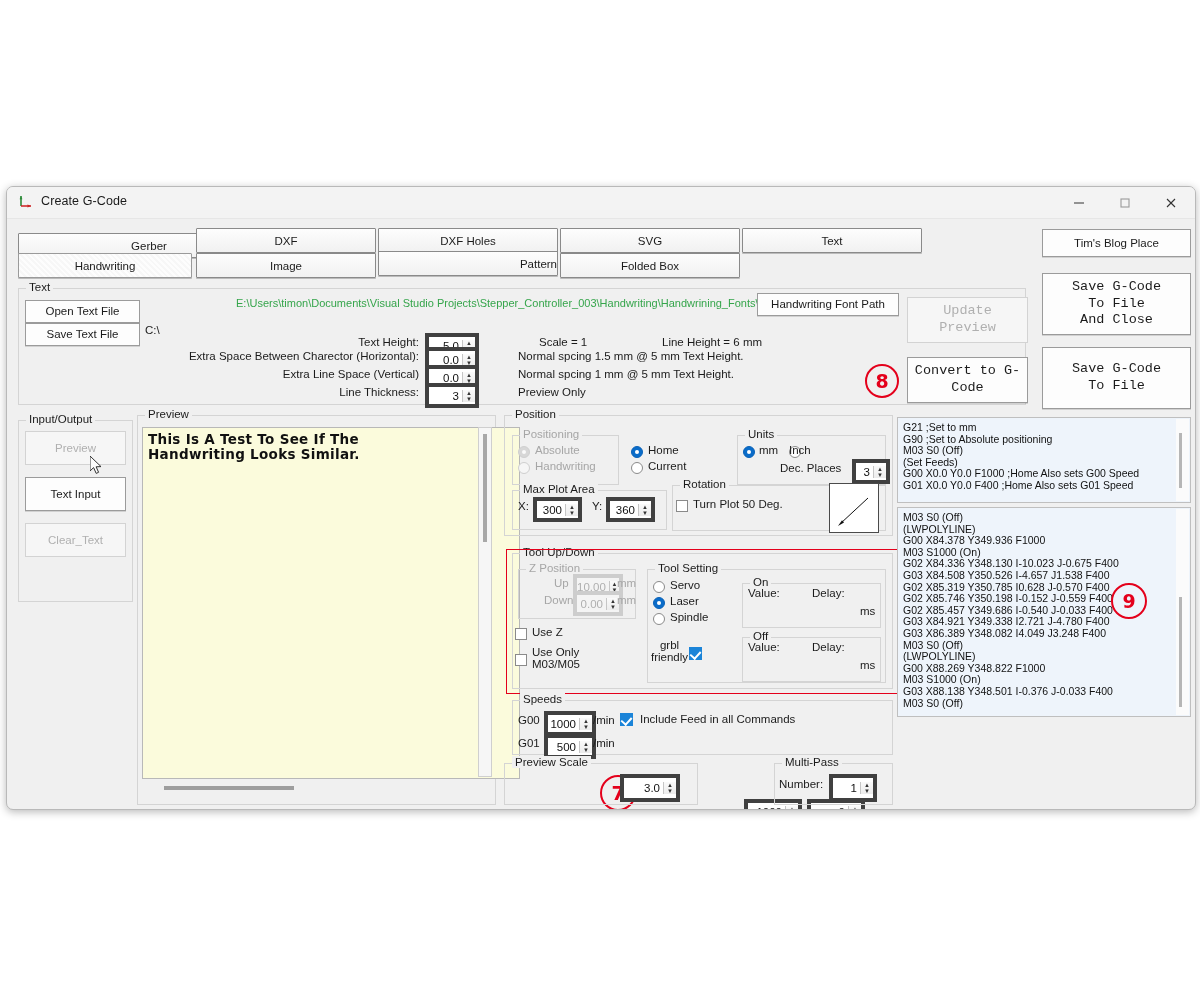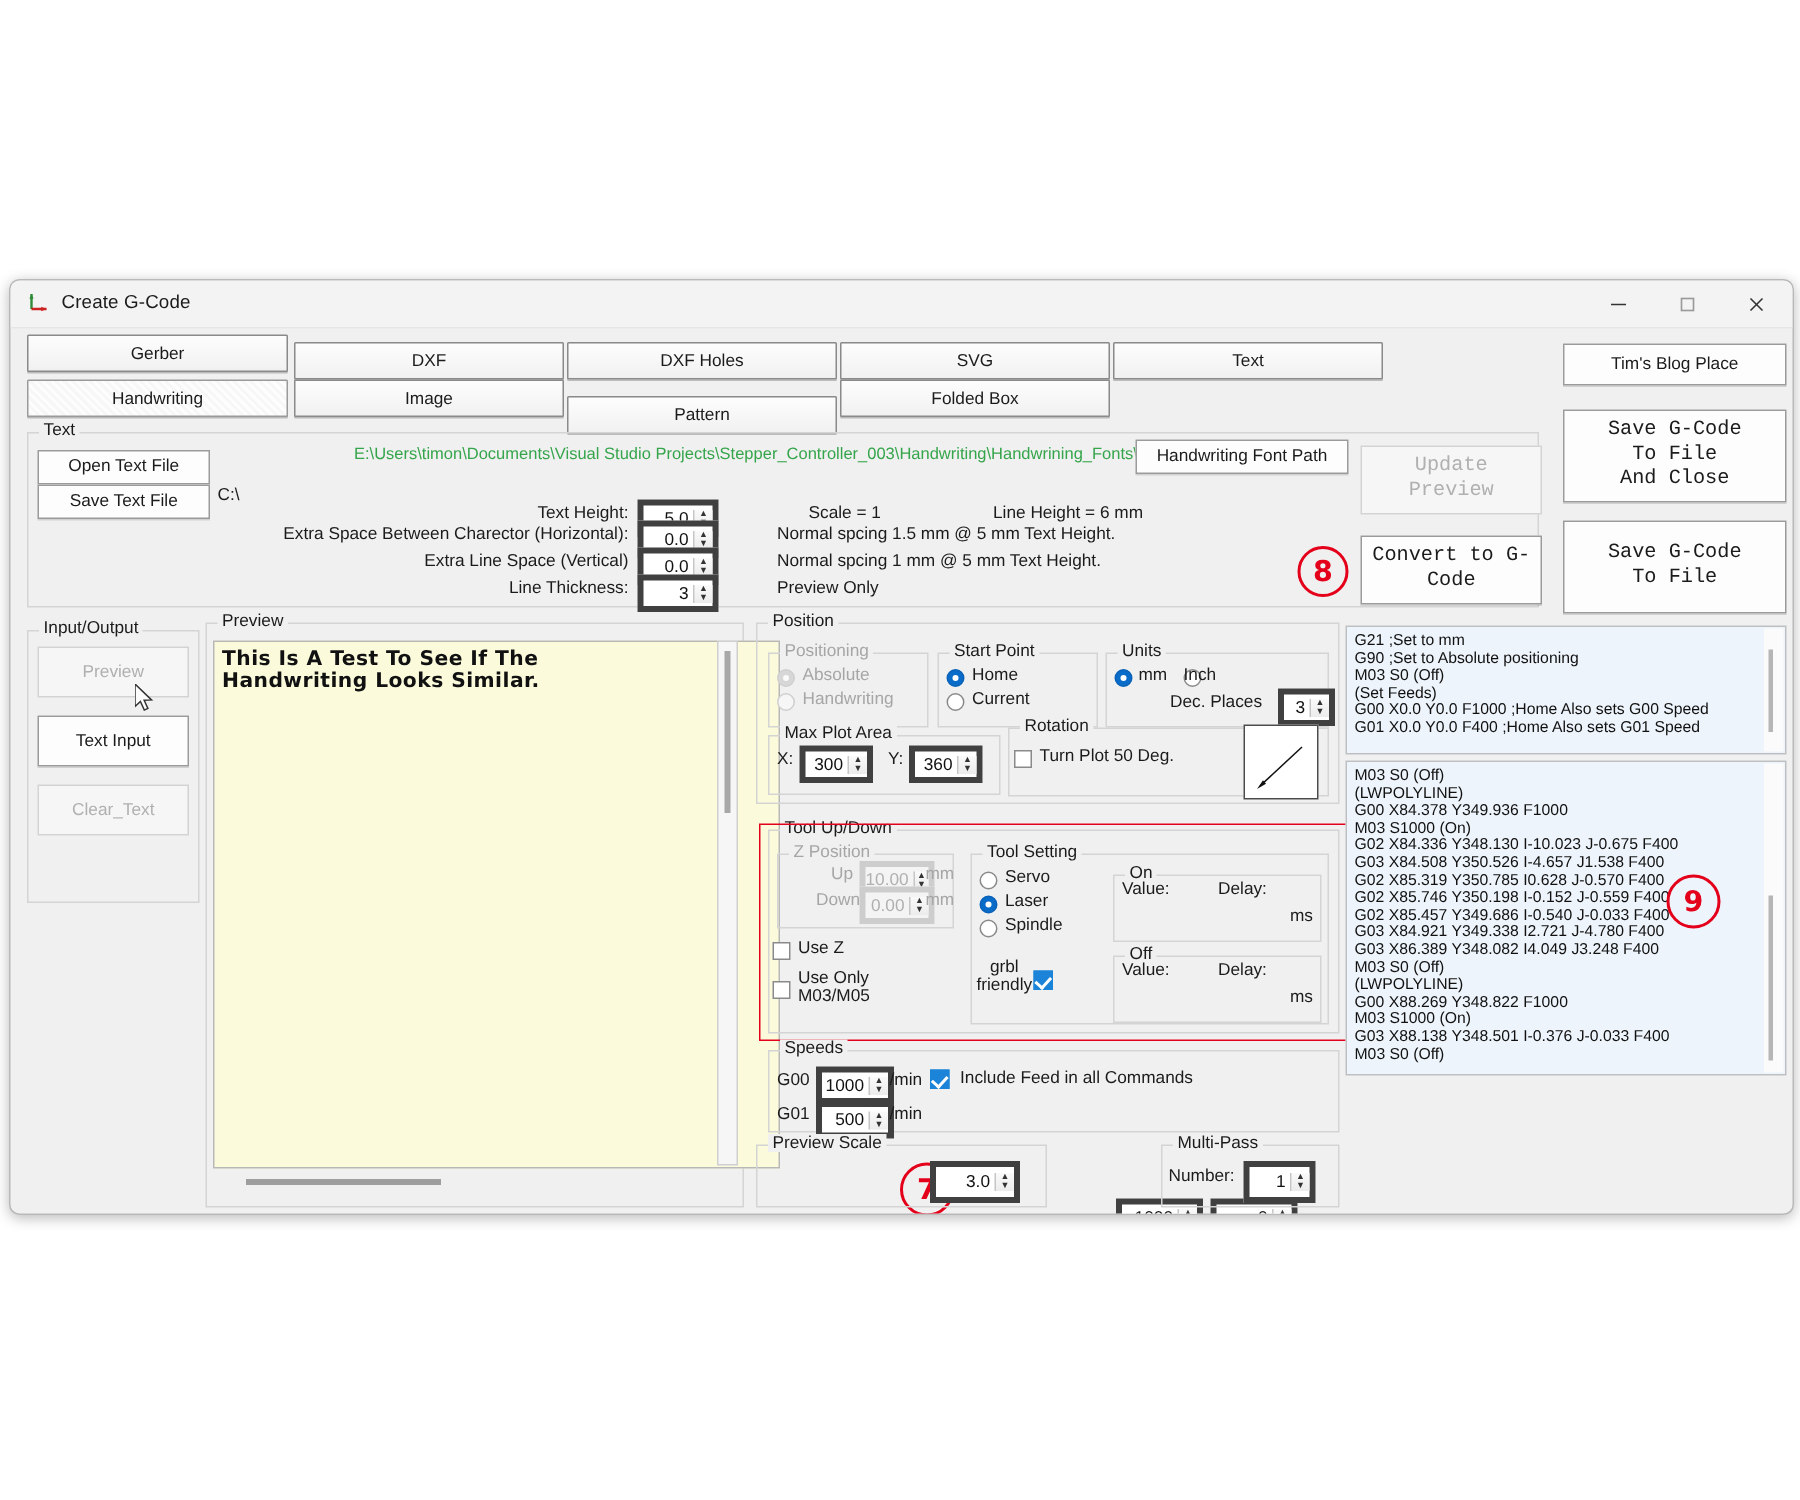--- a/index.html
+++ b/index.html
@@ -138,21 +138,21 @@
         </svg>
     </div>
     <div class="wc wc-close">
       <svg width="12" height="12" viewBox="0 0 12 12">
           <line x1="2" y1="2" x2="10" y2="10" stroke="#333" stroke-width="1.1"></line>
           <line x1="10" y1="2" x2="2" y2="10" stroke="#333" stroke-width="1.1"></line>
         </svg>
     </div>
   </div>
 
-  <div class="tabbtn" style="left:11px;top:36px;width:172px;">
+  <div class="tabbtn" style="left:11px;top:46px;width:172px;padding-left:44px;">
       <span>Gerber</span>
     </div>
   <div class="tabbtn" style="left:189px;top:41px;width:178px;">
       <span>DXF</span>
     </div>
   <div class="tabbtn" style="left:371px;top:41px;width:178px;">
       <span>DXF Holes</span>
     </div>
   <div class="tabbtn" style="left:553px;top:41px;width:178px;">
       <span>SVG</span>
@@ -160,21 +160,21 @@
   <div class="tabbtn" style="left:735px;top:41px;width:178px;">
       <span>Text</span>
     </div>
 
   <div class="tabbtn active" style="left:11px;top:66px;width:172px;">
       <span>Handwriting</span>
     </div>
   <div class="tabbtn" style="left:189px;top:66px;width:178px;">
       <span>Image</span>
     </div>
-  <div class="tabbtn" style="left:371px;top:77px;width:178px;">
+  <div class="tabbtn" style="left:371px;top:64px;width:178px;justify-content:flex-end;">
       <span>Pattern</span>
     </div>
   <div class="tabbtn" style="left:553px;top:66px;width:178px;">
       <span>Folded Box</span>
     </div>
 
   <div class="btn" style="left:1035px;top:42px;width:147px;height:26px;">
     <span>Tim's Blog Place</span>
   </div>
   <div class="btn big" style="left:1035px;top:86px;width:147px;height:60px;white-space:pre-line;">
@@ -294,23 +294,20 @@
   </div>
 
   <div class="gb dis" style="left:505px;top:248px;width:105px;height:48px;">
     <span class="gbtitle">Positioning</span>
   </div>
   <span class="radio dis on" style="left:511px;top:259px;"></span>
   <span class="lbl dis" style="left:528px;top:257px;">Absolute</span>
   <span class="radio dis" style="left:511px;top:275px;"></span>
   <span class="lbl dis" style="left:528px;top:273px;">Handwriting</span>
 
-  <div class="gb" style="left:618px;top:248px;width:105px;height:48px;">
-    <span class="gbtitle">Start Point</span>
-  </div>
   <span class="radio on" style="left:624px;top:259px;"></span>
   <span class="lbl" style="left:641px;top:257px;">Home</span>
   <span class="radio" style="left:624px;top:275px;"></span>
   <span class="lbl" style="left:641px;top:273px;">Current</span>
 
   <div class="gb" style="left:730px;top:248px;width:147px;height:48px;">
     <span class="gbtitle">Units</span>
   </div>
   <span class="radio on" style="left:736px;top:259px;"></span>
   <span class="lbl" style="left:752px;top:257px;">mm</span>

